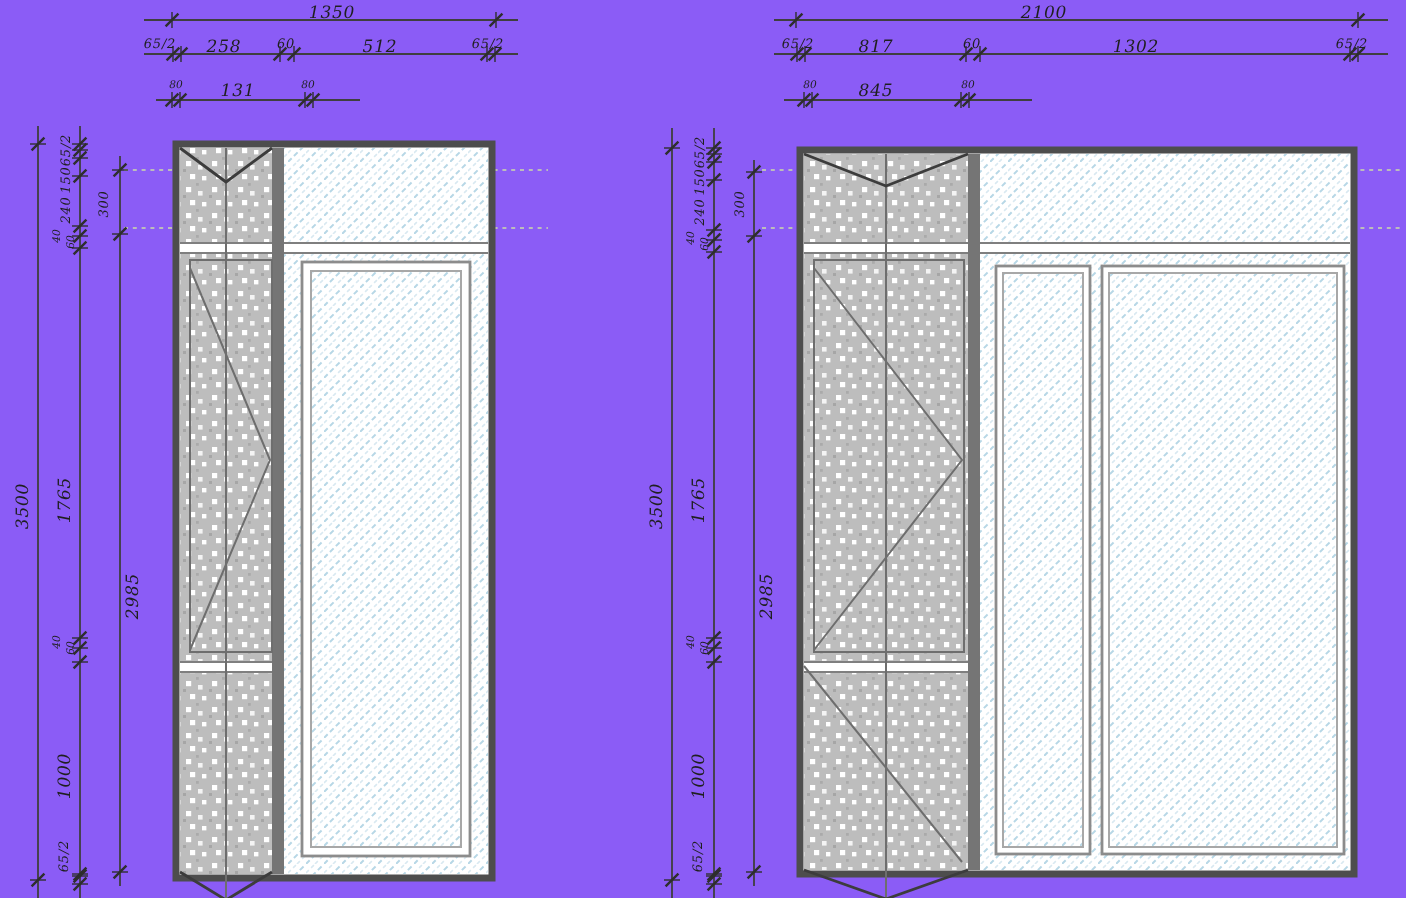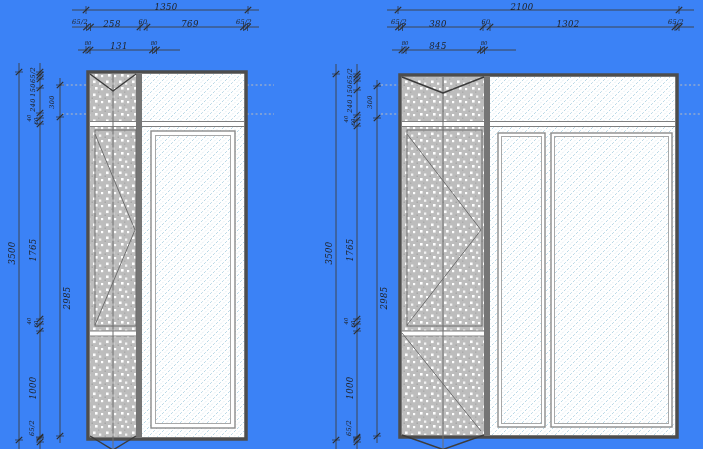--- a/index.html
+++ b/index.html
@@ -1,16 +1,16 @@
 <!DOCTYPE html>
 <html><head>
 <meta charset="utf-8">
 <style>
   html,body{margin:0;padding:0;background:#fff;}
-  .page{position:relative;width:703px;height:449px;background:#3b82f6;overflow:hidden;
+  .page{position:relative;width:703px;height:449px;background:#8b5cf6;overflow:hidden;
         font-family:"DejaVu Serif",serif;}
   svg.linework{position:absolute;left:0;top:0;}
   .dimh{position:absolute;font-style:italic;font-size:8.5px;color:#1f1f1f;
         transform:translate(-50%,0);white-space:nowrap;letter-spacing:.4px;}
   .dimv{position:absolute;font-style:italic;font-size:8.5px;color:#1f1f1f;
         transform:translate(-50%,-50%) rotate(-90deg);white-space:nowrap;letter-spacing:.4px;}
   .t{font-size:6.5px;}
   .tt{font-size:5.3px;letter-spacing:0;}
   .ln{stroke:#7f7f7f;stroke-width:1;fill:none;}
   .lnd{stroke:#6e6e6e;stroke-width:1;fill:none;}
@@ -196,21 +196,21 @@
       <use href="#tk1v" x="377" y="86"></use>
         <use href="#tk1v" x="377" y="118"></use>
       <use href="#tk1v" x="377" y="436"></use>
     </g>
   </svg>
 
   <span class="dimh" style="left:166px;top:2px">1350</span>
   <span class="dimh t" style="left:80px;top:18px">65/2</span>
   <span class="dimh" style="left:112px;top:19px">258</span>
   <span class="dimh t" style="left:143px;top:18px">60</span>
-  <span class="dimh" style="left:190px;top:19px">769</span>
+  <span class="dimh" style="left:190px;top:19px">512</span>
   <span class="dimh t" style="left:244px;top:18px">65/2</span>
   <span class="dimh tt" style="left:88px;top:40px">80</span>
   <span class="dimh" style="left:119px;top:41px">131</span>
   <span class="dimh tt" style="left:154px;top:40px">80</span>
 
   <span class="dimv" style="left:12px;top:253px">3500</span>
   <span class="dimv t" style="left:33px;top:75px">65/2</span>
   <span class="dimv t" style="left:33px;top:90px">150</span>
   <span class="dimv t" style="left:33px;top:105px">240</span>
   <span class="dimv tt" style="left:29px;top:118px">40</span>
@@ -218,21 +218,21 @@
   <span class="dimv" style="left:33px;top:250px">1765</span>
   <span class="dimv tt" style="left:29px;top:321px">40</span>
   <span class="dimv tt" style="left:36px;top:324px">60</span>
   <span class="dimv" style="left:33px;top:388px">1000</span>
   <span class="dimv t" style="left:32px;top:428px">65/2</span>
   <span class="dimv t" style="left:52px;top:102px">300</span>
   <span class="dimv" style="left:67px;top:298px">2985</span>
 
   <span class="dimh" style="left:522px;top:2px">2100</span>
   <span class="dimh t" style="left:399px;top:18px">65/2</span>
-  <span class="dimh" style="left:438px;top:19px">380</span>
+  <span class="dimh" style="left:438px;top:19px">817</span>
   <span class="dimh t" style="left:486px;top:18px">60</span>
   <span class="dimh" style="left:568px;top:19px">1302</span>
   <span class="dimh t" style="left:676px;top:18px">65/2</span>
   <span class="dimh tt" style="left:405px;top:40px">80</span>
   <span class="dimh" style="left:438px;top:41px">845</span>
   <span class="dimh tt" style="left:484px;top:40px">80</span>
 
   <span class="dimv" style="left:329px;top:253px">3500</span>
   <span class="dimv t" style="left:350px;top:76px">65/2</span>
   <span class="dimv t" style="left:350px;top:91px">150</span>

